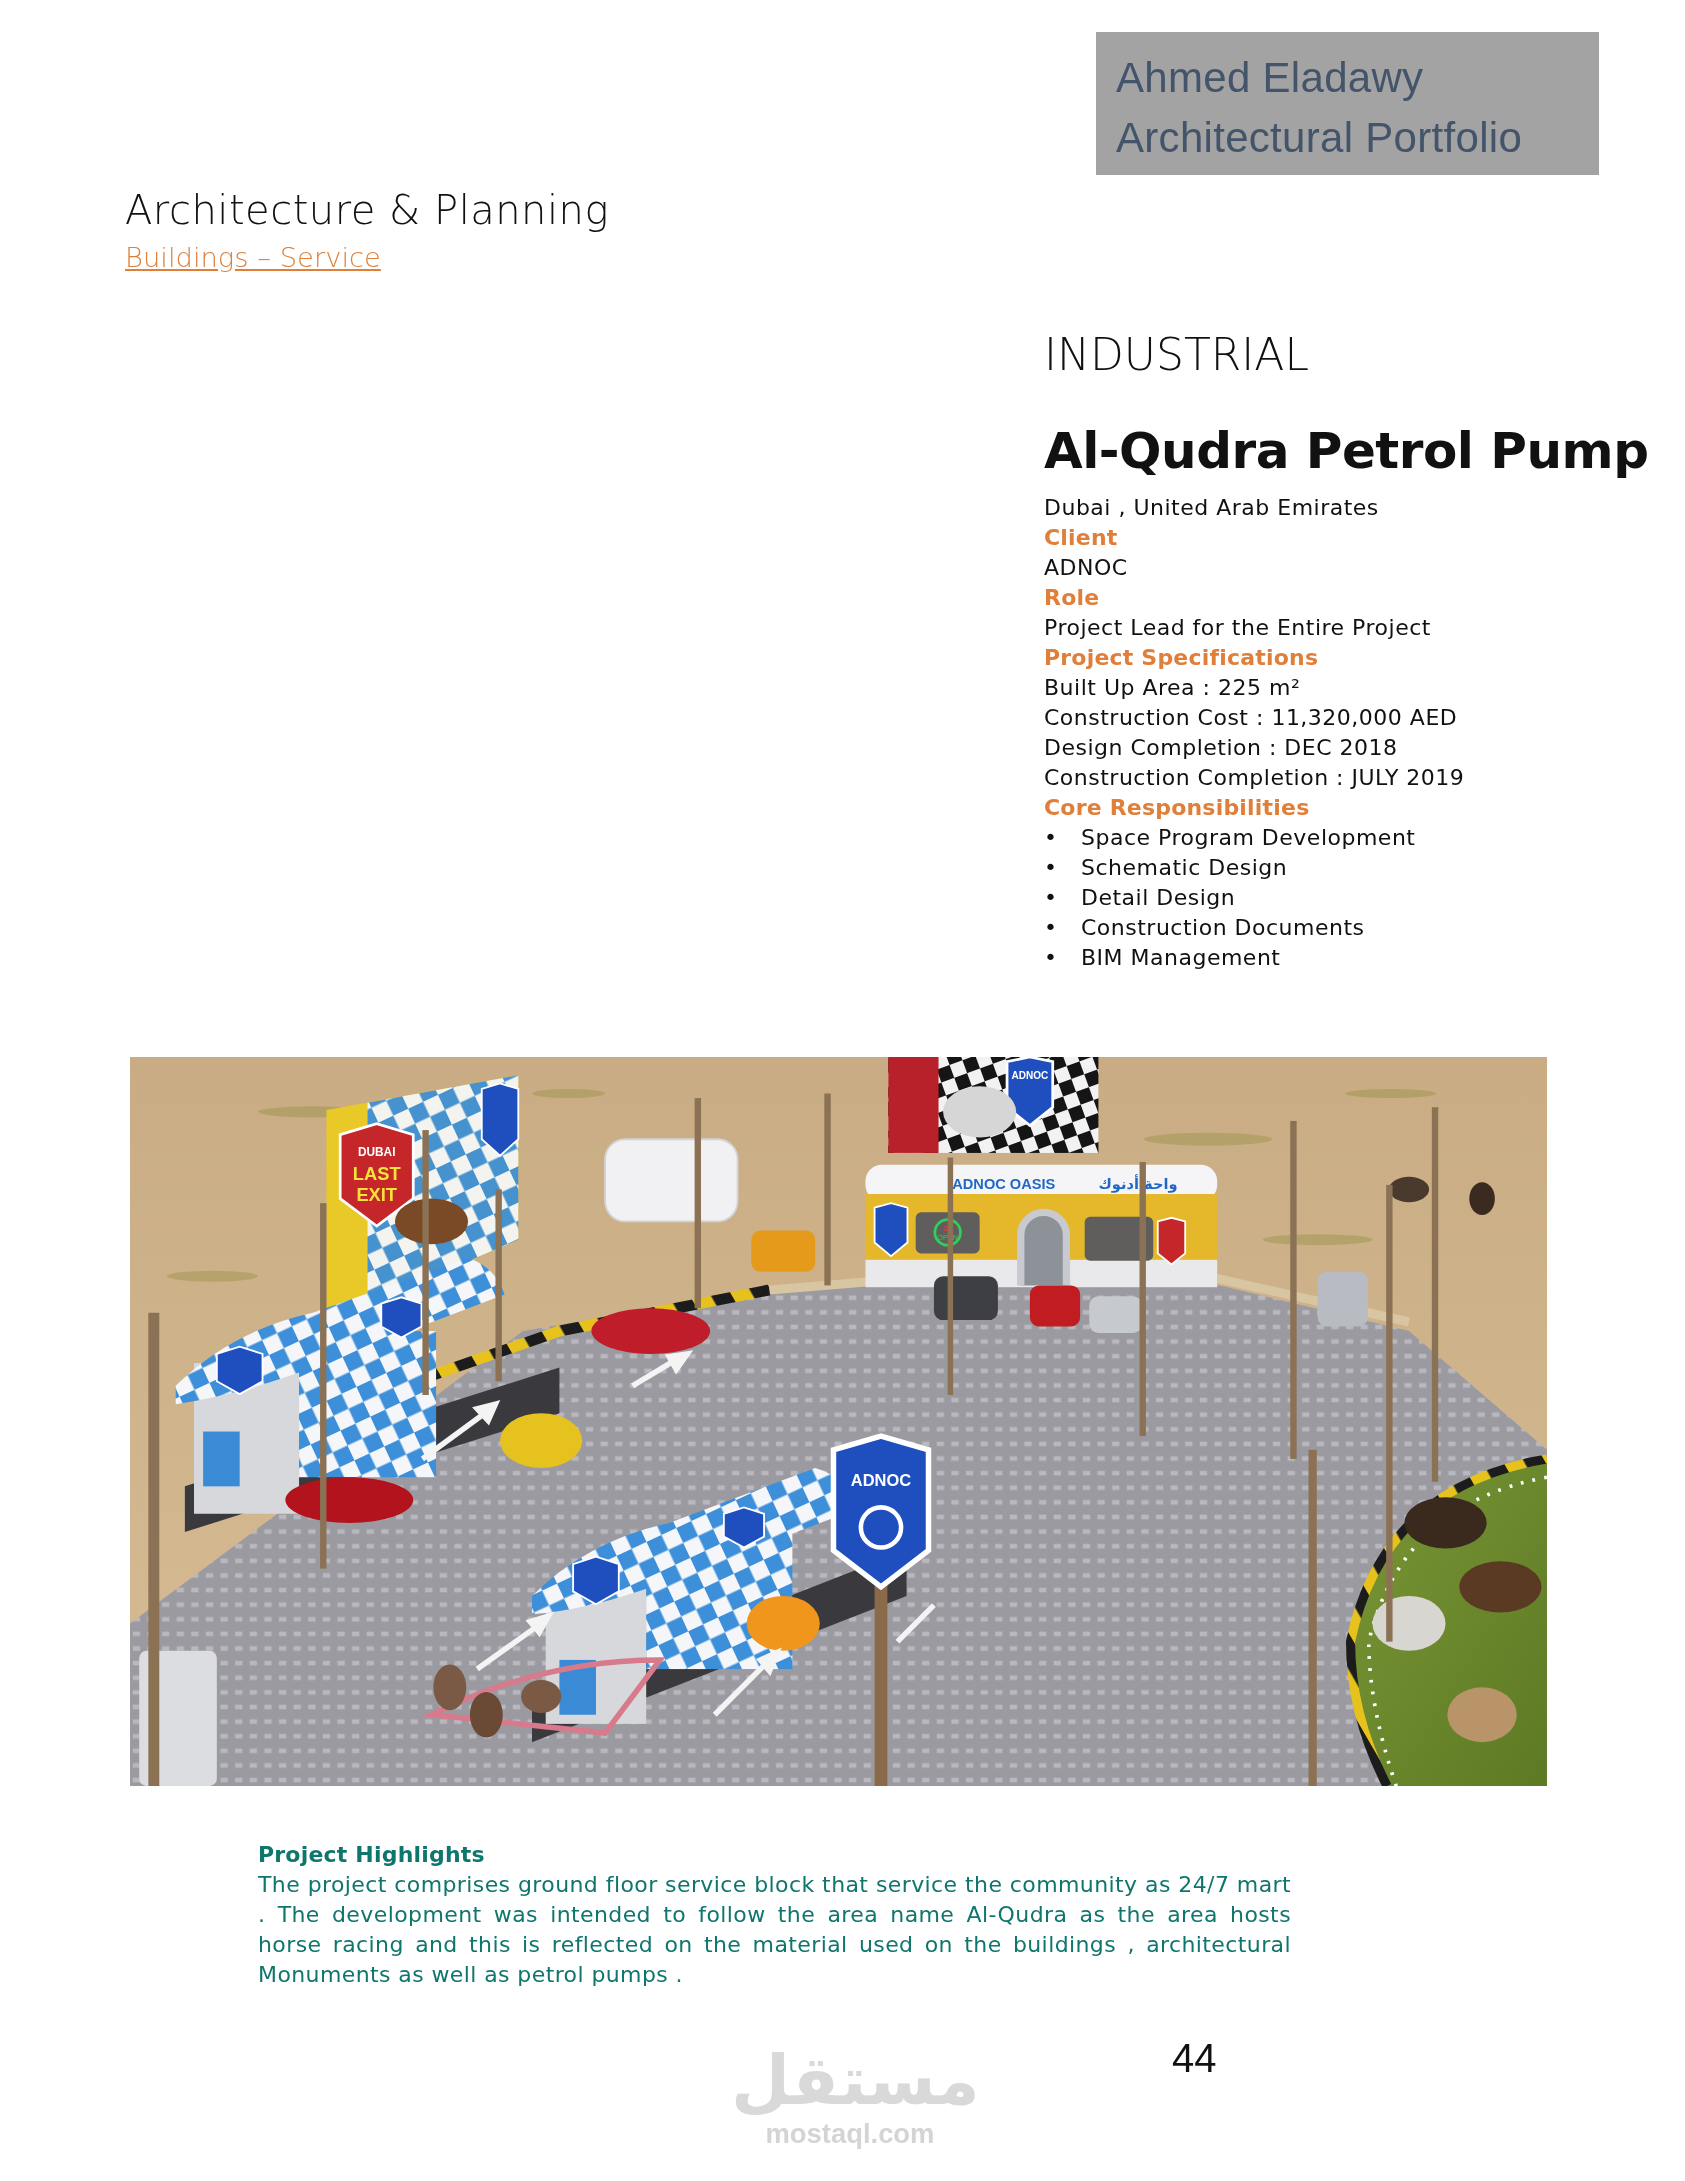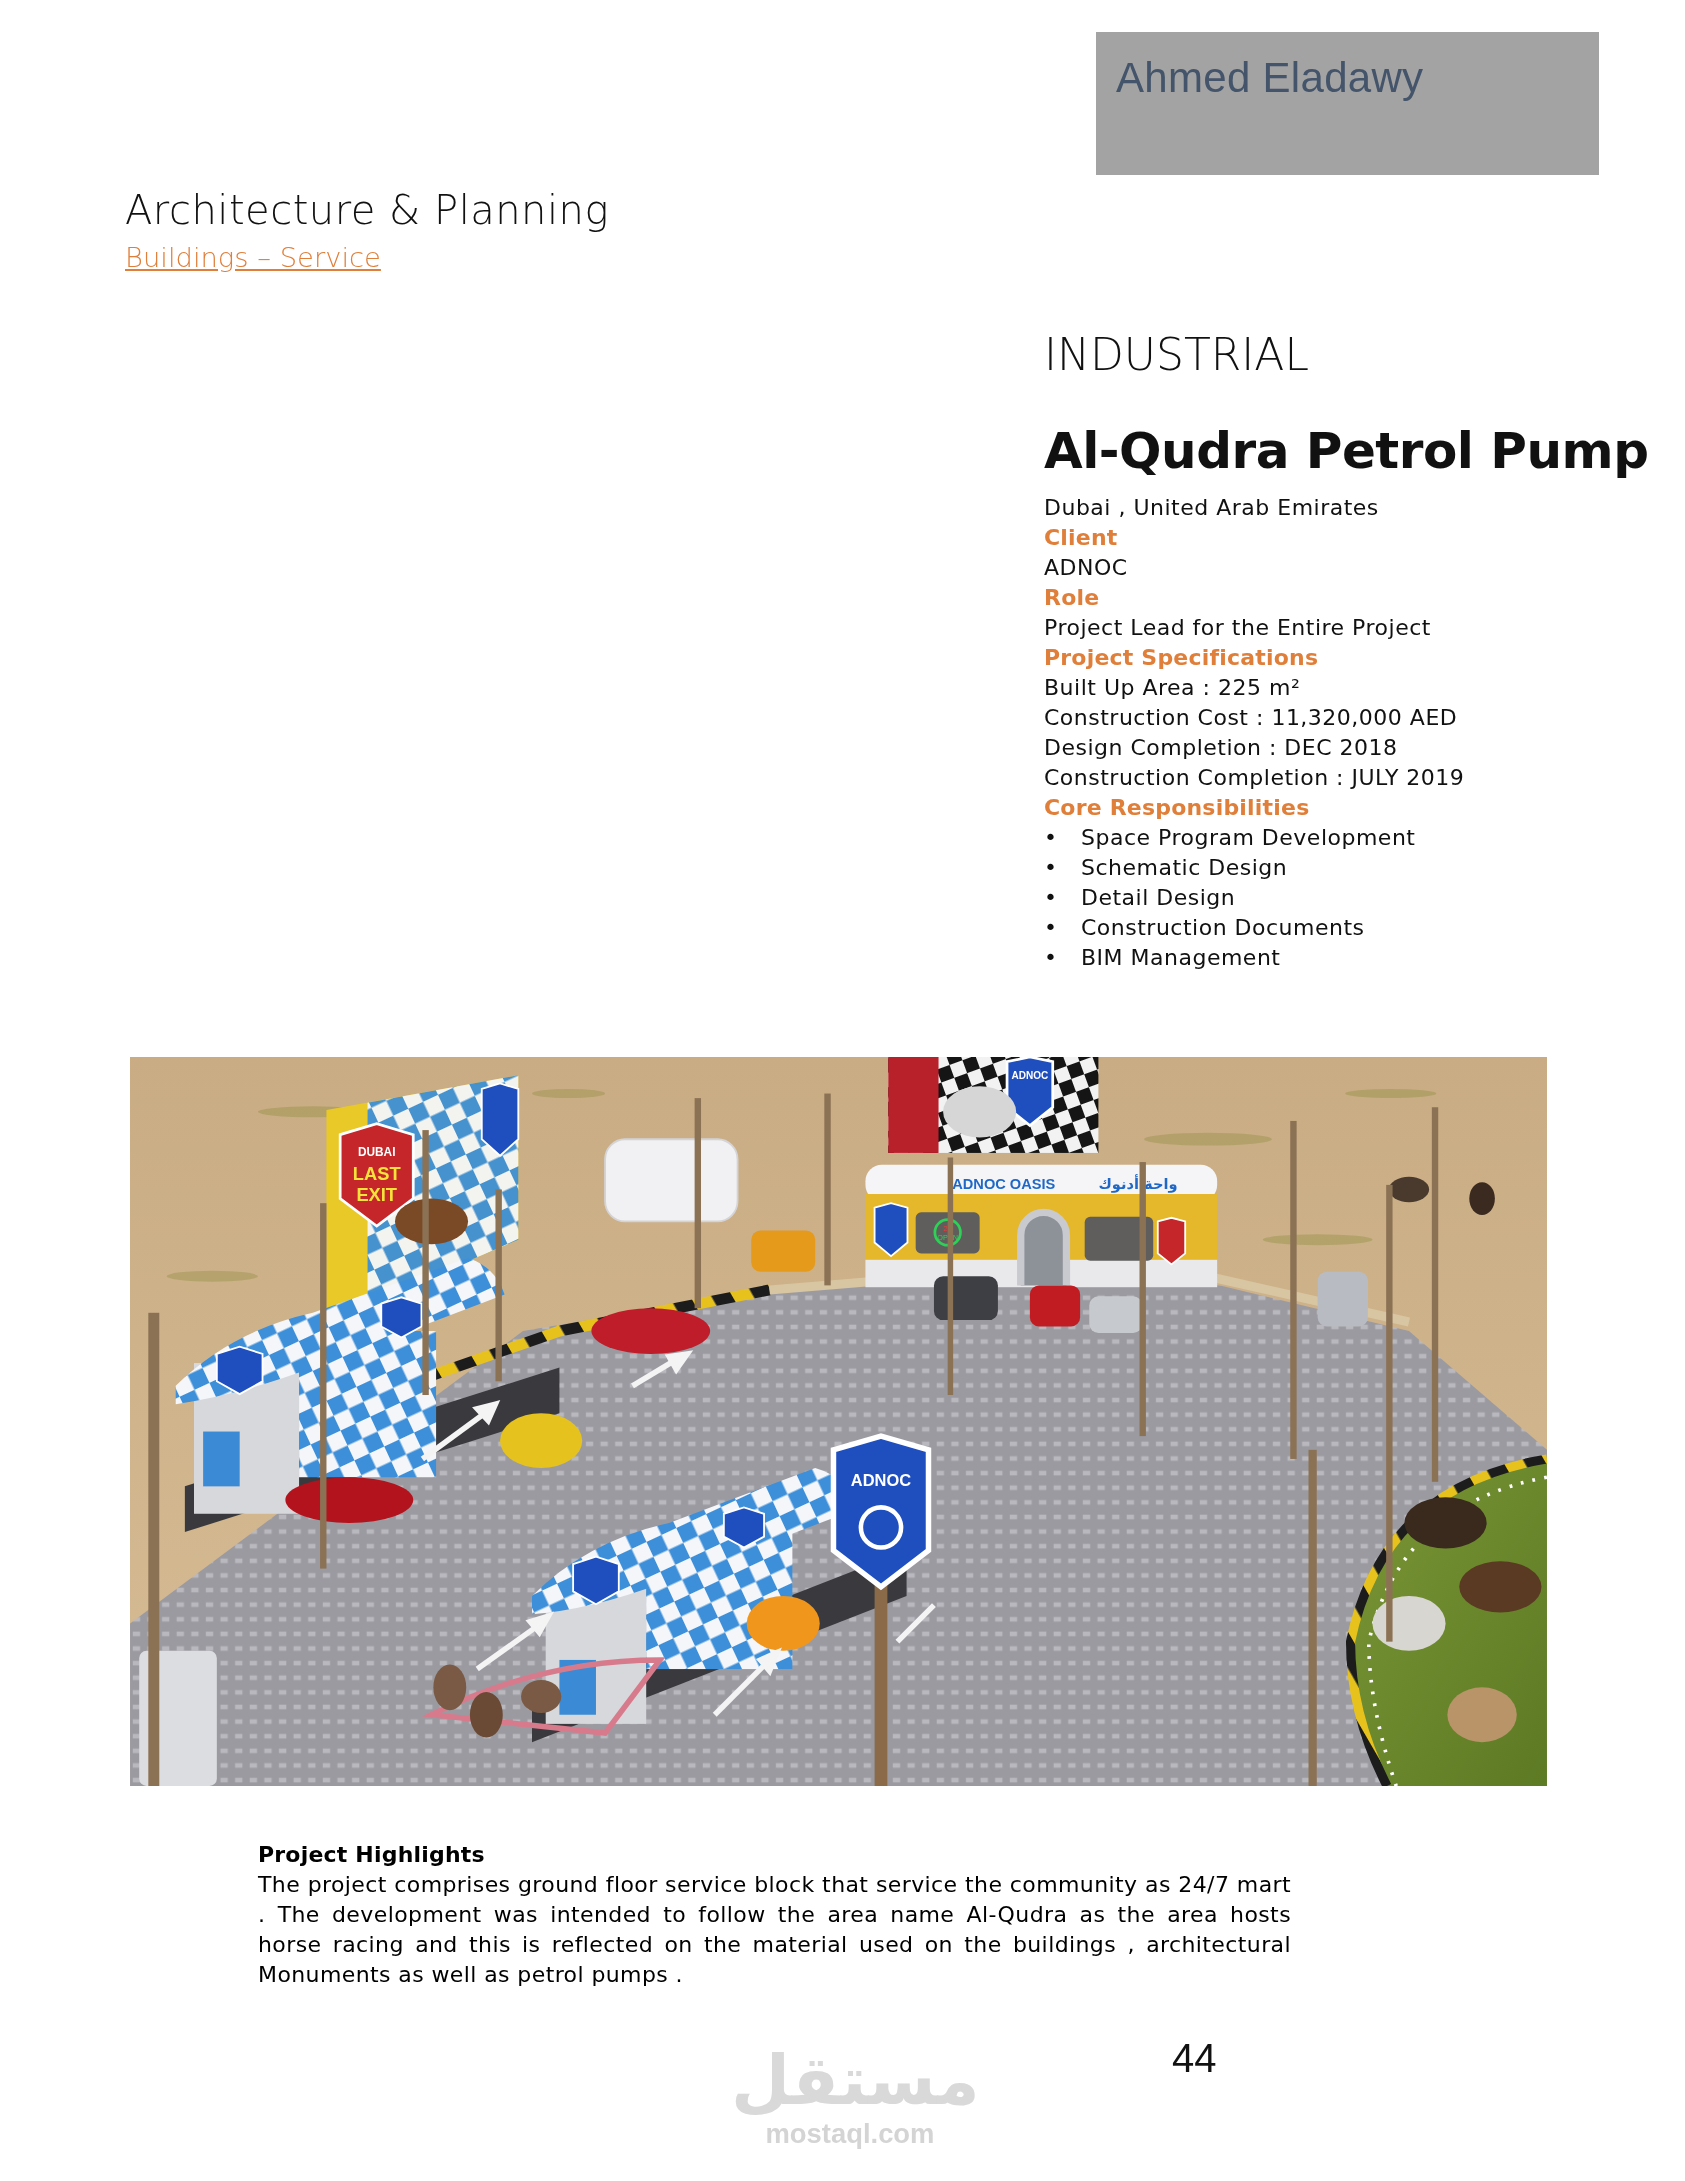--- a/index.html
+++ b/index.html
@@ -27,36 +27,37 @@
   .details .row { white-space: nowrap; letter-spacing: 0.5px; }
   .details .label { color: #e07f3a; font-weight: bold; letter-spacing: 0.2px; }
   .details ul { list-style: none; margin: 0; padding: 0; }
   .details li { position: relative; padding-left: 37px; white-space: nowrap; letter-spacing: 0.5px; }
   .details li .bullet { position: absolute; left: 0; top: 0; }
 
   .render { position: absolute; left: 130px; top: 1057px; width: 1417px; height: 729px; overflow: hidden; background: #cdb28a; }
   .render svg { display: block; }
 
   .highlights { position: absolute; left: 258px; top: 1840px; width: 1033px; font-size: 22px;
-                line-height: 30px; font-family: "DejaVu Sans", sans-serif; color: #000000; }
+                line-height: 30px; font-family: "DejaVu Sans", sans-serif; color: #0f766e; }
   .highlights .h-title { font-weight: bold; letter-spacing: 0.2px; }
   .highlights .h-body { text-align: justify; letter-spacing: 0.4px; }
 
   .watermark { position: absolute; left: 731px; top: 2028px; width: 238px; text-align: center; color: #d9d9d9; margin-top: 16px; }
   .watermark .ar { font-size: 68px; font-weight: bold; line-height: 73px; font-family: "DejaVu Sans", sans-serif; }
   .watermark .en { font-size: 27.4px; font-weight: bold; line-height: 33px; font-family: "Liberation Sans", sans-serif; color: #d4d4d4; }
 
   .page-number { position: absolute; left: 1172px; top: 2036px; font-size: 40px; color: #111;
                  font-family: "Liberation Sans", sans-serif; }
 </style>
 </head>
 <body>
 
 <div class="header-box">
   <div class="line">Ahmed Eladawy</div>
+  <div class="line">Architectural Portfolio</div>
 </div>
 
 <div class="section-title">Architecture &amp; Planning</div>
 <div class="section-sub">Buildings – Service</div>
 
 <div class="category">
   <div>INDUSTRIAL</div>
 </div>
 <div class="project-title">Al-Qudra Petrol Pump</div>
 

